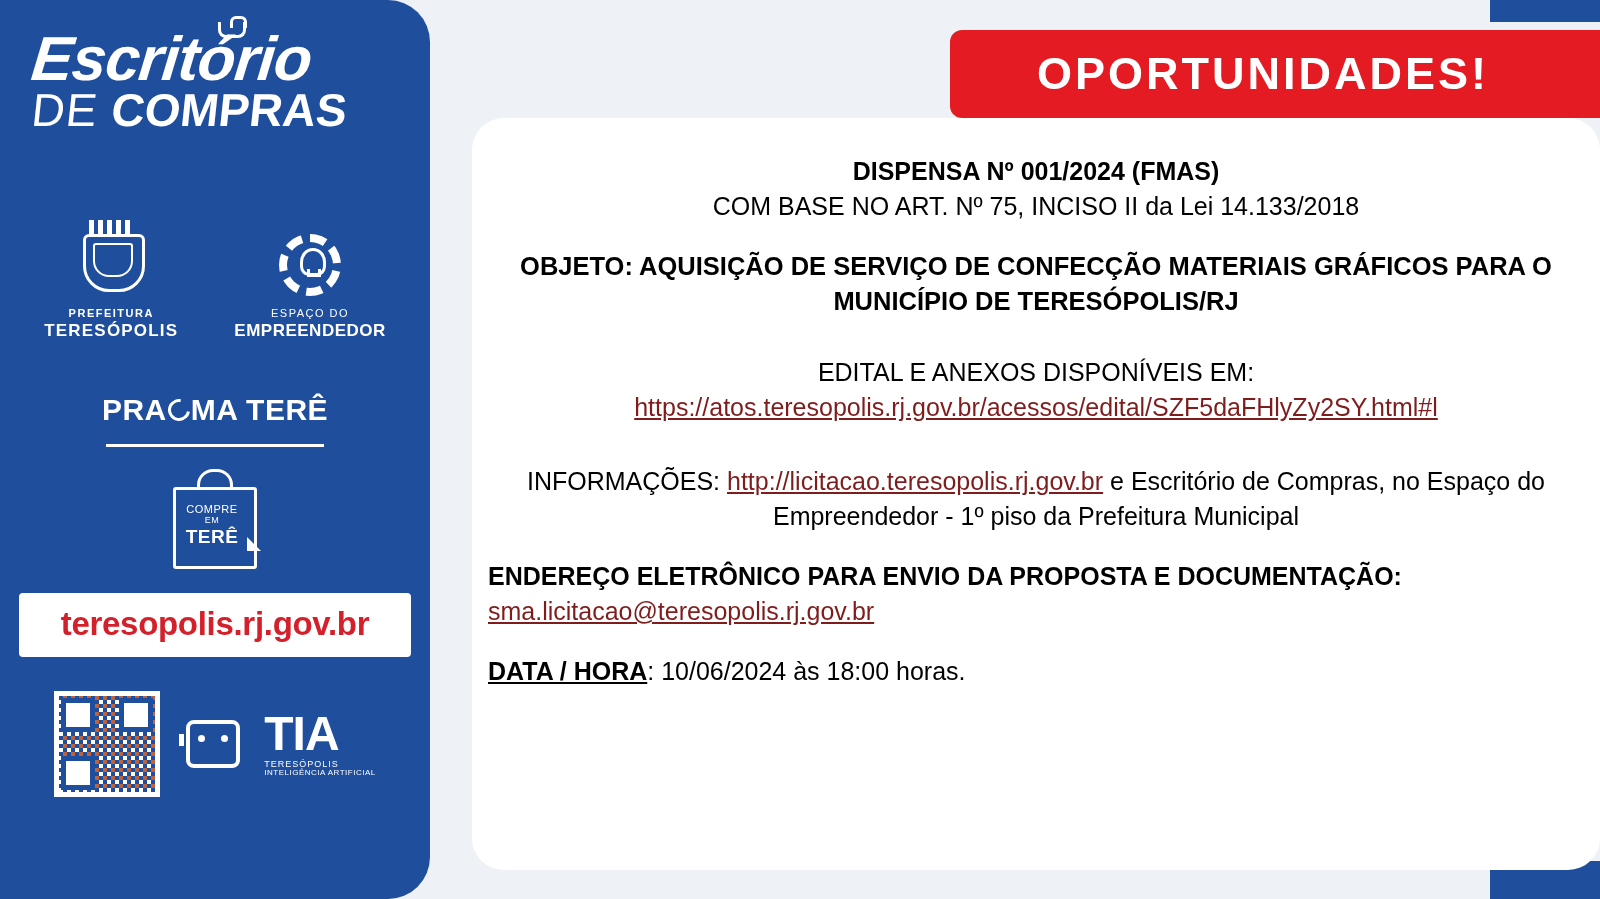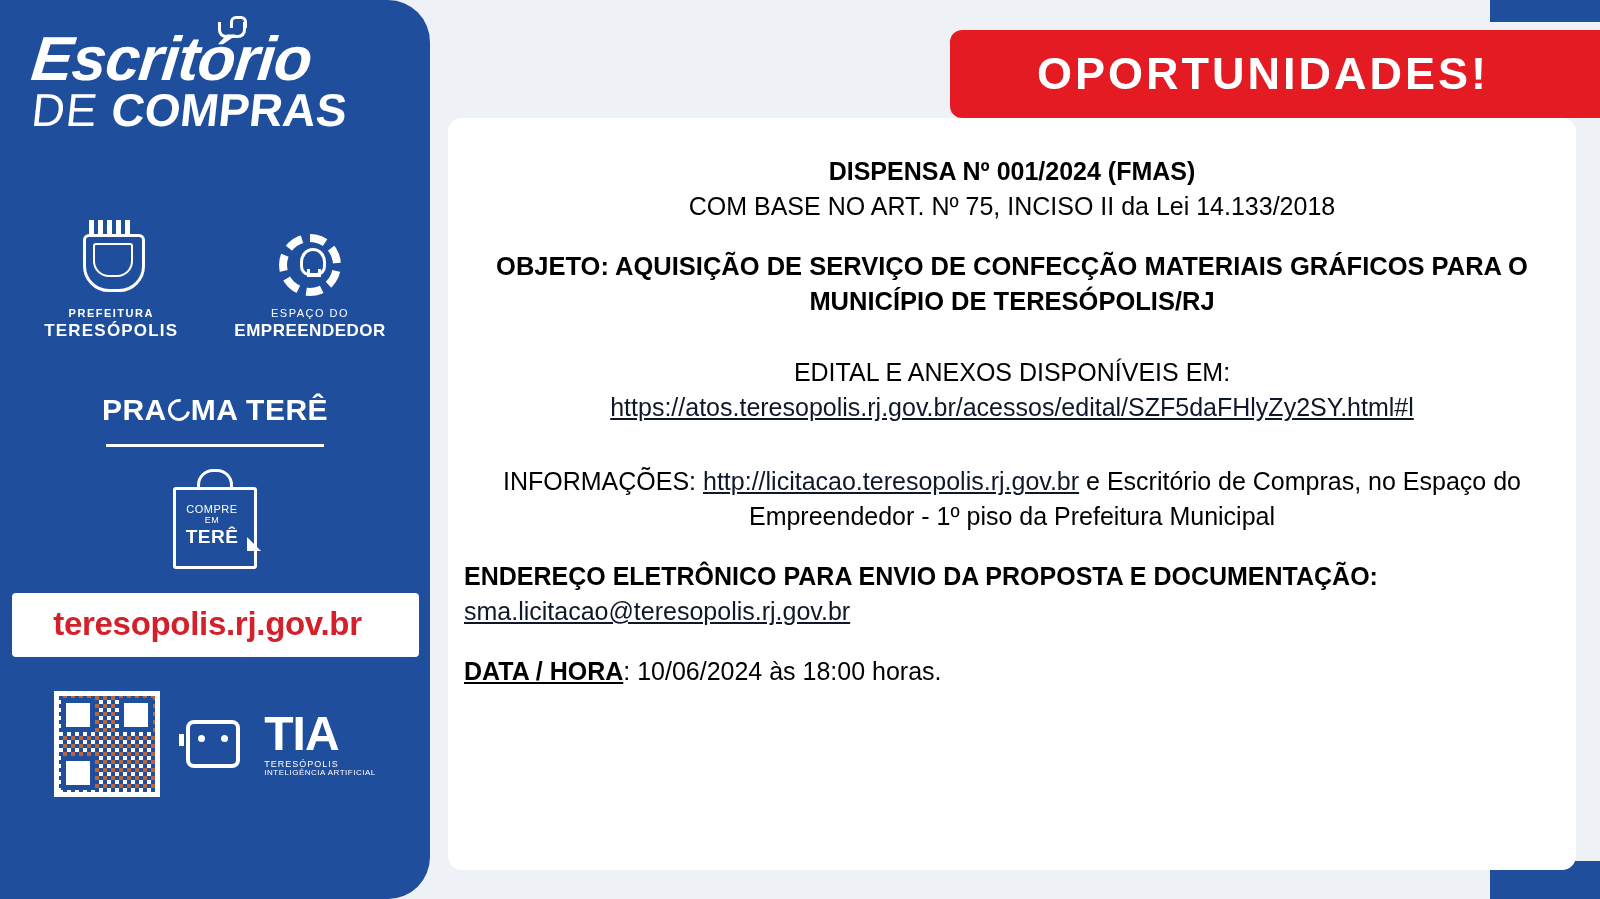--- a/index.html
+++ b/index.html
@@ -252,21 +252,21 @@
   .bag-text .s2 { font-size: 9px; letter-spacing: 0.5px; }
   .bag-text .s3 { font-size: 19px; font-weight: 700; letter-spacing: 0.5px; }
 
   
   .site-banner {
     margin-top: 24px;
     width: 392px;
     background: #ffffff;
     border-radius: 4px;
     text-align: center;
-    padding: 12px 15px 14px 0;
+    padding: 12px 0 14px 0;
   }
   .site-banner .txt {
     color: #d4202a;
     font-size: 33px;
     font-weight: 700;
     letter-spacing: -0.3px;
   }
 
   
   .qr-row {
@@ -348,40 +348,40 @@
     font-size: 45px;
     font-weight: 700;
     letter-spacing: 3px;
     padding-right: 24px;
     box-sizing: border-box;
   }
 
   
   .card {
     position: absolute;
-    left: 448px;
+    left: 472px;
     top: 118px;
     width: 1128px;
     height: 752px;
     background: #ffffff;
-    border-radius: 14px;
+    border-radius: 32px;
     box-sizing: border-box;
     padding: 36px 12px 20px 12px;
     color: #000000;
     font-size: 25px;
     line-height: 1.38;
   }
   .c-center { text-align: center; }
   .c-left { text-align: left; padding: 0 4px; }
   .bold { font-weight: 700; }
   .spacer-sm { height: 18px; }
   .spacer-md { height: 26px; }
   .spacer-lg { height: 40px; }
   a.link {
-    color: #0f172a;
+    color: #7f1d1d;
     text-decoration: underline;
     word-break: break-all;
   }
   .p-obj {
     font-weight: 700;
     font-size: 25.5px;
     text-align: center;
     line-height: 1.38;
     padding: 0 2px;
   }

